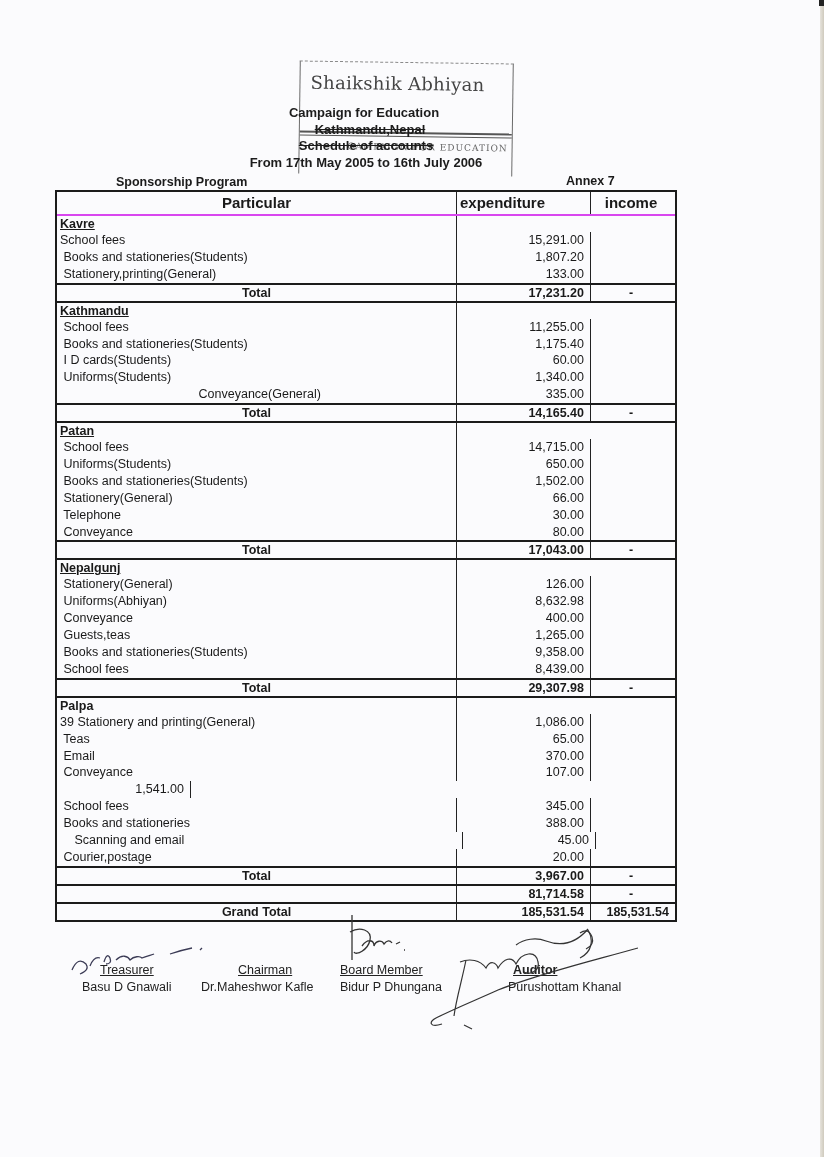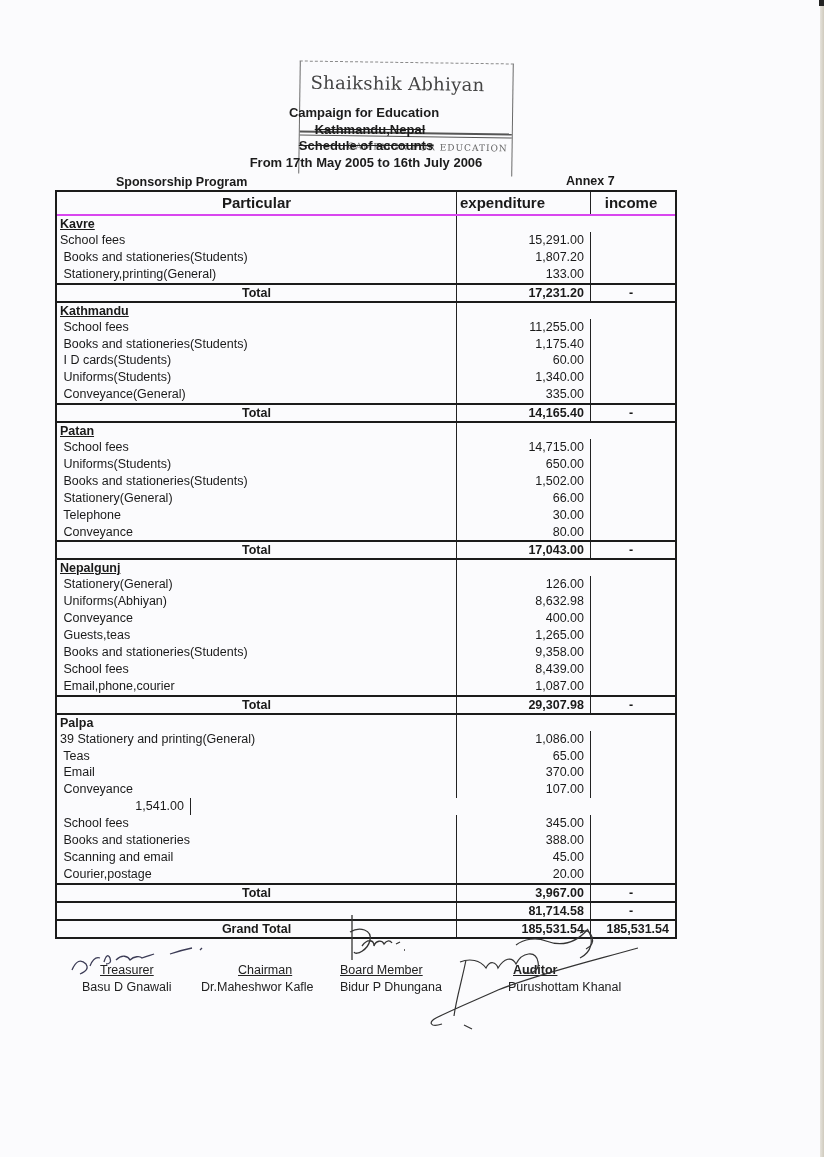--- a/index.html
+++ b/index.html
@@ -147,21 +147,21 @@
         <div class="cell c1" style="white-space:pre;"> I D cards(Students)</div>
         <div class="cell c2">60.00</div>
         <div class="cell c3"></div>
       </div>
       <div class="row item-row">
         <div class="cell c1" style="white-space:pre;"> Uniforms(Students)</div>
         <div class="cell c2">1,340.00</div>
         <div class="cell c3"></div>
       </div>
       <div class="row item-row">
-        <div class="cell c1" style="white-space:pre;"> Conveyance(General)</div>
+        <div class="cell c1" style="white-space:pre;text-align:center;"> Conveyance(General)</div>
         <div class="cell c2">335.00</div>
         <div class="cell c3"></div>
       </div>
       <div class="row total-row">
         <div class="cell c1">Total</div>
         <div class="cell c2">14,165.40</div>
         <div class="cell c3">-</div>
       </div>
       <div class="row region-row">
         <div class="cell c1"><span class="u">Patan</span></div>
@@ -231,25 +231,20 @@
       <div class="row item-row">
         <div class="cell c1" style="white-space:pre;"> Books and stationeries(Students)</div>
         <div class="cell c2">9,358.00</div>
         <div class="cell c3"></div>
       </div>
       <div class="row item-row">
         <div class="cell c1" style="white-space:pre;"> School fees</div>
         <div class="cell c2">8,439.00</div>
         <div class="cell c3"></div>
       </div>
-      <div class="row item-row">
-        <div class="cell c1" style="white-space:pre;"> Email,phone,courier</div>
-        <div class="cell c2">1,087.00</div>
-        <div class="cell c3"></div>
-      </div>
       <div class="row total-row">
         <div class="cell c1">Total</div>
         <div class="cell c2">29,307.98</div>
         <div class="cell c3">-</div>
       </div>
       <div class="row region-row">
         <div class="cell c1"><span class="">Palpa</span></div>
         <div class="cell c2"></div>
         <div class="cell c3"></div>
       </div>
@@ -281,21 +276,21 @@
         <div class="cell c1" style="white-space:pre;"> School fees</div>
         <div class="cell c2">345.00</div>
         <div class="cell c3"></div>
       </div>
       <div class="row item-row">
         <div class="cell c1" style="white-space:pre;"> Books and stationeries</div>
         <div class="cell c2">388.00</div>
         <div class="cell c3"></div>
       </div>
       <div class="row item-row">
-        <div class="cell c1" style="white-space:pre;"> Scanning and email</div>
+        <div class="cell c1" style="white-space:pre;margin-left:11px;"> Scanning and email</div>
         <div class="cell c2">45.00</div>
         <div class="cell c3"></div>
       </div>
       <div class="row item-row">
         <div class="cell c1" style="white-space:pre;"> Courier,postage</div>
         <div class="cell c2">20.00</div>
         <div class="cell c3"></div>
       </div>
       <div class="row total-row">
         <div class="cell c1">Total</div>

